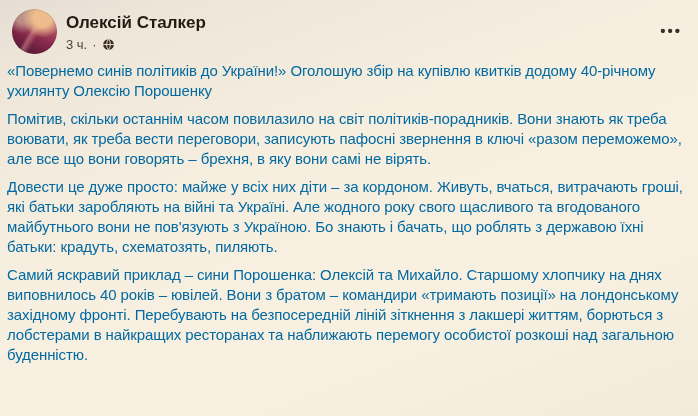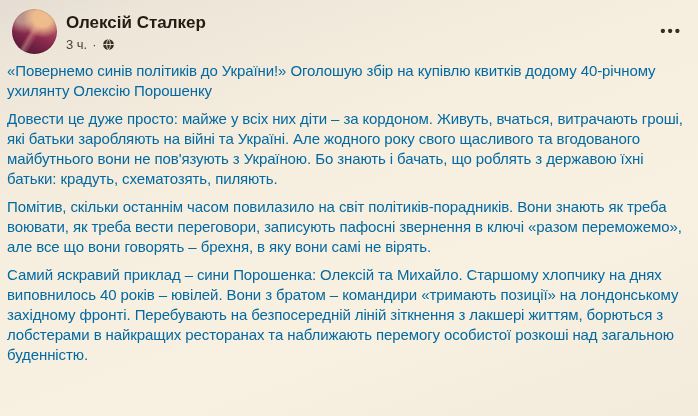--- a/index.html
+++ b/index.html
@@ -47,17 +47,17 @@
           <circle cx="8" cy="8" r="6.6" fill="#3a2c22"></circle>
           <path d="M1.4 8 H14.6 M8 1.4 A10.5 10.5 0 0 1 8 14.6 M8 1.4 A10.5 10.5 0 0 0 8 14.6" stroke="#f3ecdd" stroke-width="1.1" fill="none"></path>
         </svg>
       </div>
     </div>
     <div class="more-btn">•••</div>
   </div>
 
   <div class="post-body">
     <p>«Повернемо синів політиків до України!» Оголошую збір на купівлю квитків додому 40-річному ухилянту Олексію Порошенку</p>
+    <p>Помітив, скільки останнім часом повилазило на світ політиків-порадників. Вони знають як треба воювати, як треба вести переговори, записують пафосні звернення в ключі «разом переможемо», але все що вони говорять – брехня, в яку вони самі не вірять.</p>
     <p>Довести це дуже просто: майже у всіх них діти – за кордоном. Живуть, вчаться, витрачають гроші, які батьки заробляють на війні та Україні. Але жодного року свого щасливого та вгодованого майбутнього вони не пов'язують з Україною. Бо знають і бачать, що роблять з державою їхні батьки: крадуть, схематозять, пиляють.</p>
-    <p>Помітив, скільки останнім часом повилазило на світ політиків-порадників. Вони знають як треба воювати, як треба вести переговори, записують пафосні звернення в ключі «разом переможемо», але все що вони говорять – брехня, в яку вони самі не вірять.</p>
     <p>Самий яскравий приклад – сини Порошенка: Олексій та Михайло. Старшому хлопчику на днях виповнилось 40 років – ювілей. Вони з братом – командири «тримають позиції» на лондонському західному фронті. Перебувають на безпосередній ліній зіткнення з лакшері життям, борються з лобстерами в найкращих ресторанах та наближають перемогу особистої розкоші над загальною буденністю.</p>
   </div>
 </div>
 
 </body></html>

